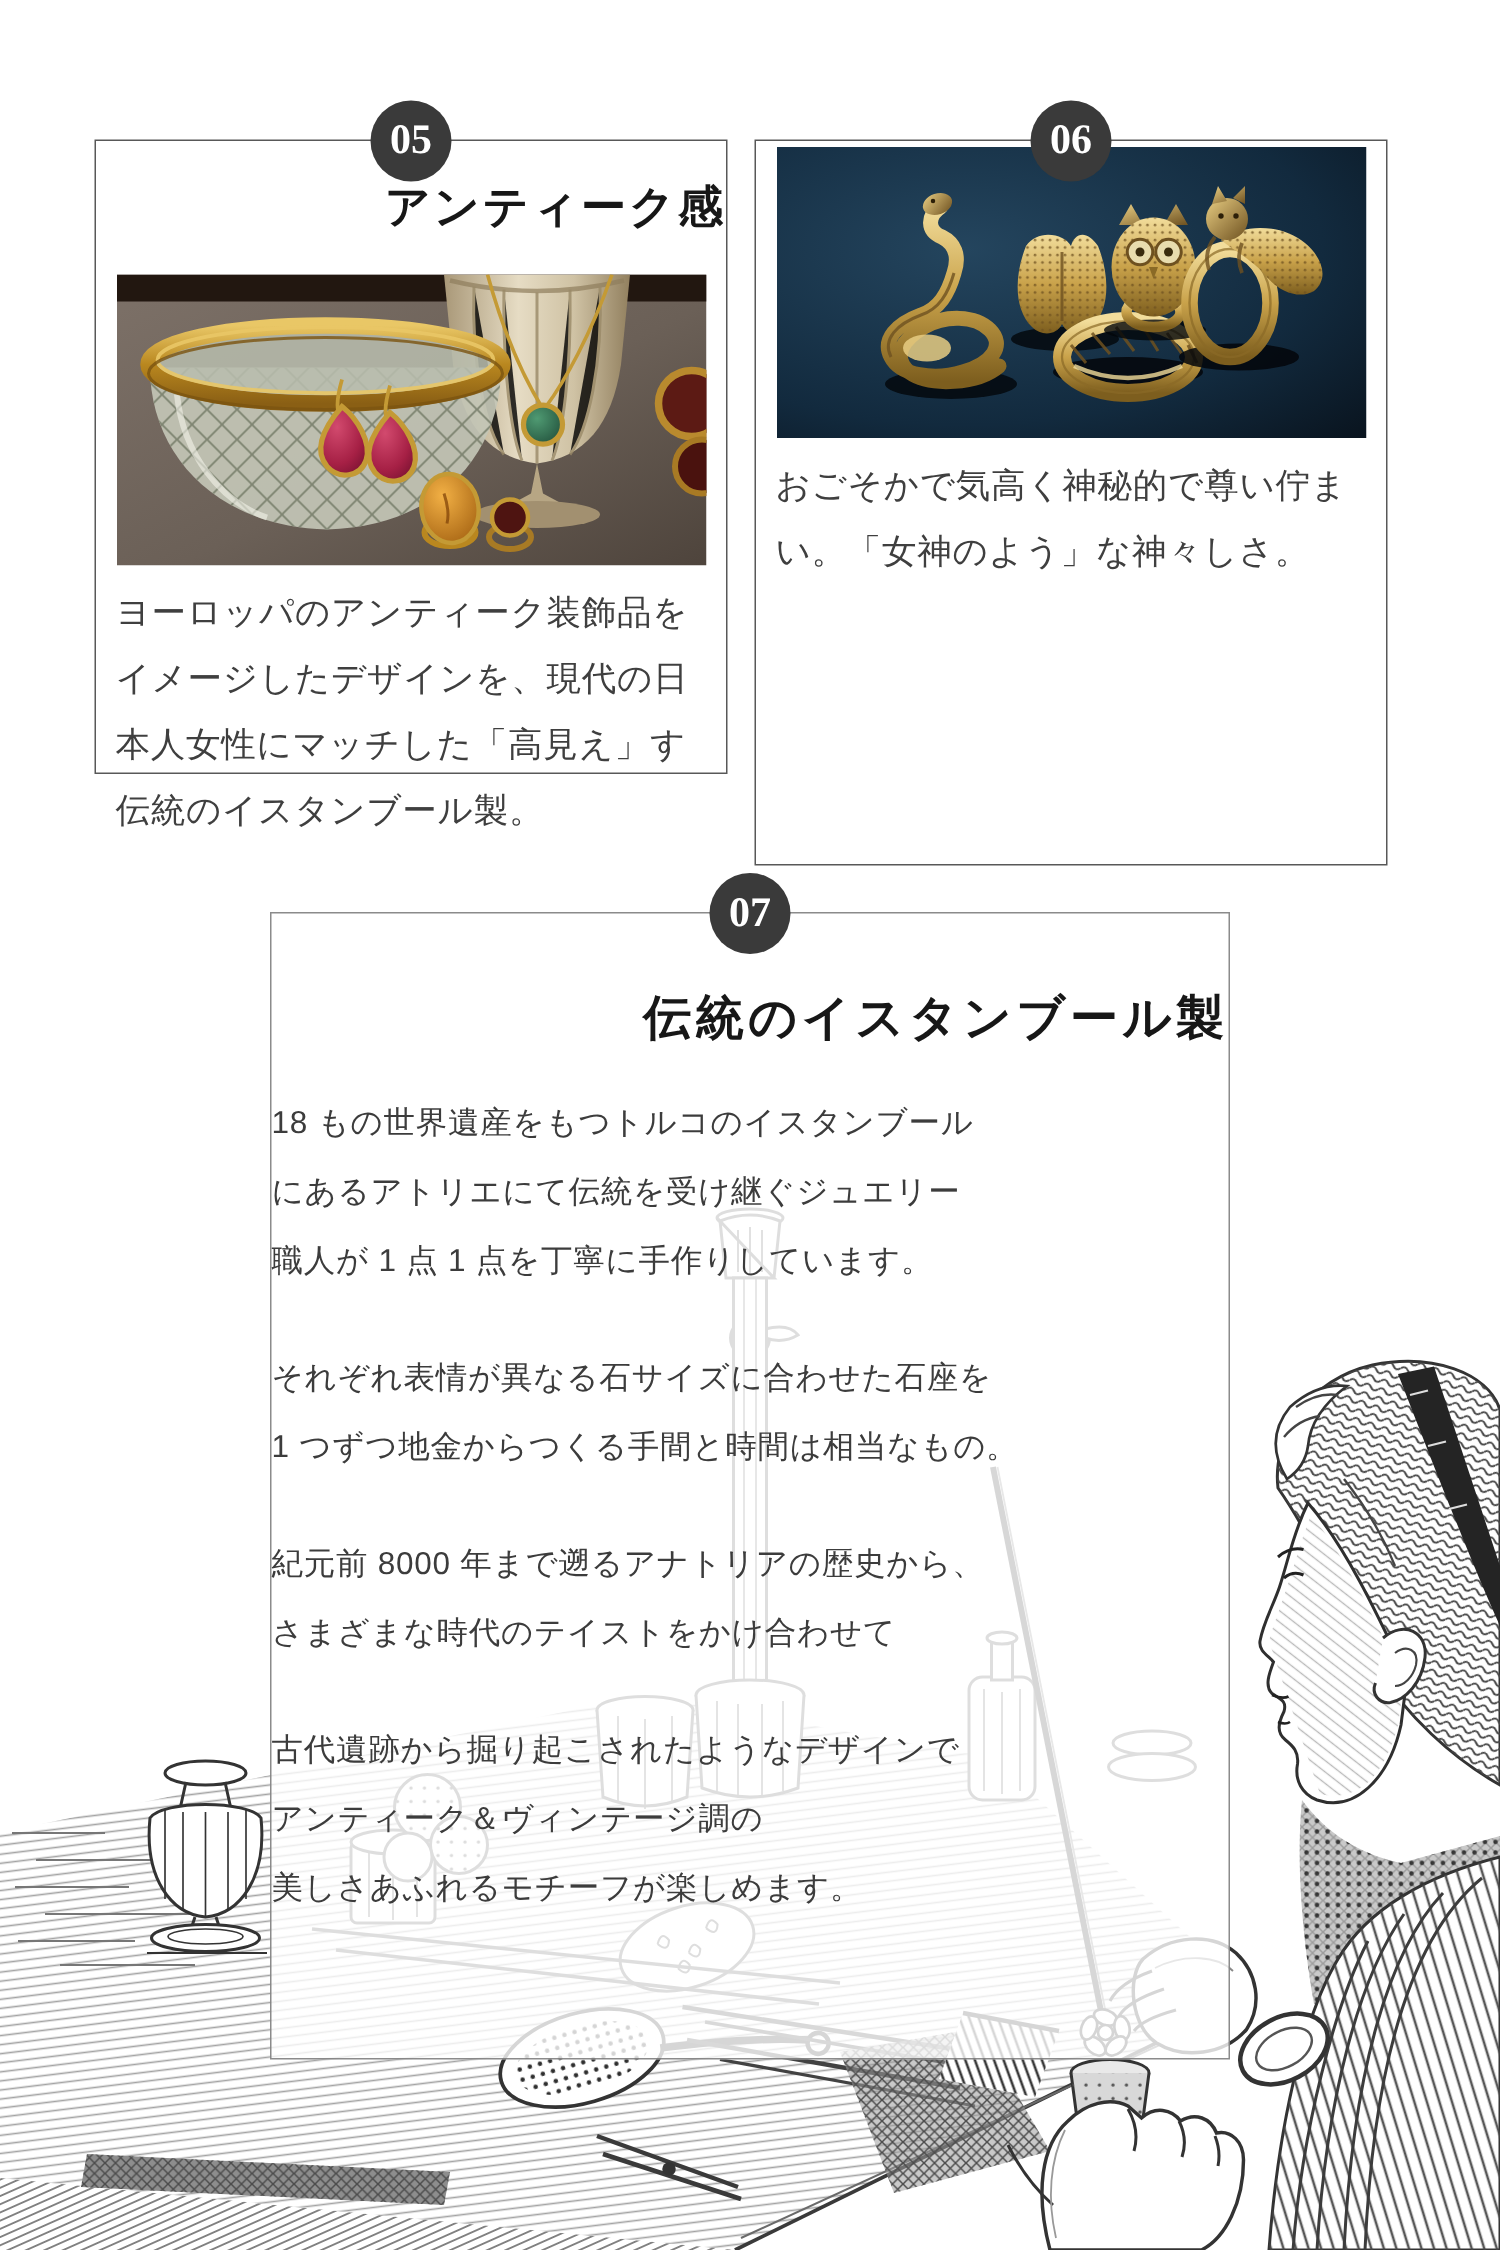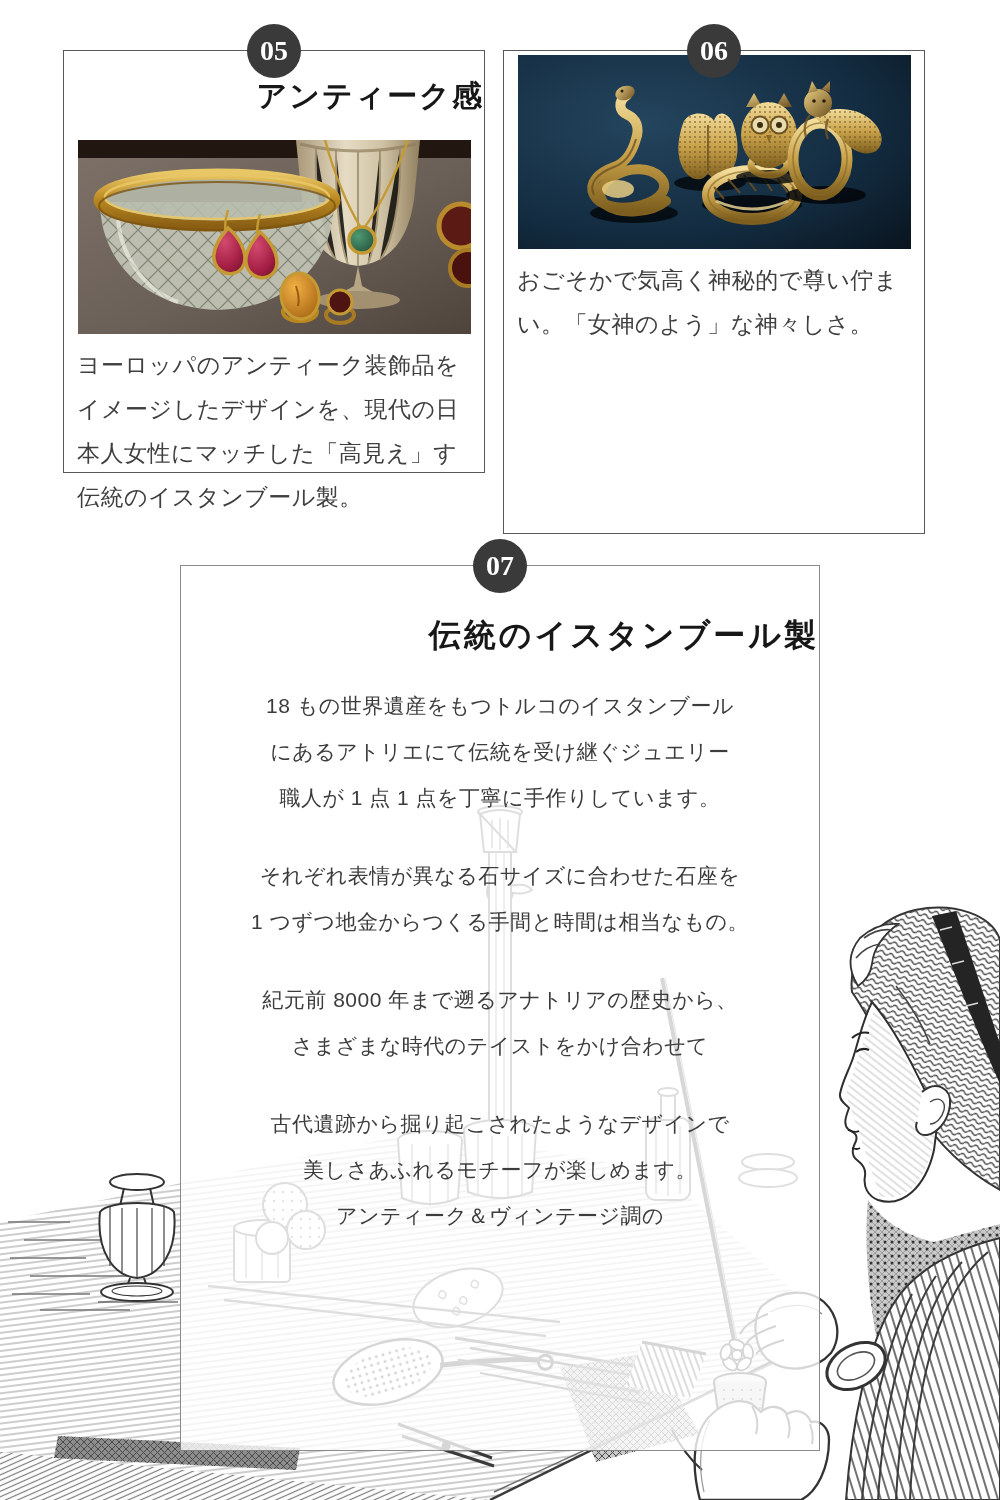--- a/index.html
+++ b/index.html
@@ -1,34 +1,34 @@
 <!DOCTYPE html>
 <html><head>
 <meta charset="utf-8">
 <style>
   html,body{margin:0;padding:0;background:#fff;}
   .page{position:relative;width:1000px;height:1500px;background:#fff;overflow:hidden;
         font-family:"Liberation Sans","DejaVu Sans",sans-serif;}
   .bg-art{position:absolute;left:0;top:0;width:1000px;height:1500px;z-index:0;}
-  .card{position:absolute;background:#fff;border:1px solid #585858;z-index:2;box-sizing:border-box;}
+  .card{position:absolute;background:#fff;border:1px solid #585858;z-index:2;box-sizing:border-box;margin-top:43px;}
   #card05{left:63px;top:50px;width:422px;height:423px;}
   #card06{left:503px;top:50px;width:422px;height:484px;}
-  #card07{left:180px;top:565px;width:640px;height:886px;background:rgba(255,255,255,0.80);
+  #card07{left:180px;top:565px;width:640px;height:765px;background:rgba(255,255,255,0.80);
           border:1px solid rgba(100,100,100,0.75);}
   .badge{position:absolute;top:-27px;left:50%;transform:translateX(-50%);
          width:54px;height:54px;border-radius:50%;background:#3a3a3a;color:#fff;
          font-family:"Liberation Serif","DejaVu Serif",serif;font-weight:700;font-size:28px;
          display:flex;align-items:center;justify-content:center;z-index:3;}
   .card-title{margin-top:26px;text-align:right;font-family:"Liberation Serif","DejaVu Serif",serif;
          font-weight:700;font-size:30px;letter-spacing:2px;color:#171717;line-height:38px;}
   .card-photo{display:block;margin:4px auto 0;width:393px;height:194px;}
   .card-body{margin:10px 13px 0;font-size:23px;line-height:44px;color:#3f3f3f;letter-spacing:0.5px;}
   .card-body span{display:block;font-family:Liberation Serif, serif;}
   #card07 .card-title{margin-top:48px;font-size:32px;letter-spacing:3px;line-height:42px;}
-  .p7{margin:24px 0 0;text-align:center;font-size:21px;line-height:46px;color:#3c3c3c;letter-spacing:0.5px;}
+  .p7{margin:24px 0 0;text-align:left;font-size:21px;line-height:46px;color:#3c3c3c;letter-spacing:0.5px;}
   .p7 + .p7{margin-top:32px;}
   .p7 span{display:block;}
 </style>
 </head>
 <body>
 
 <div class="page">
 
   <svg class="bg-art" viewBox="0 0 1000 1500" aria-hidden="true">
     <defs>
@@ -419,18 +419,18 @@
     <p class="p7">
       <span>それぞれ表情が異なる石サイズに合わせた石座を</span>
       <span>1 つずつ地金からつくる手間と時間は相当なもの。</span>
     </p>
     <p class="p7">
       <span>紀元前 8000 年まで遡るアナトリアの歴史から、</span>
       <span>さまざまな時代のテイストをかけ合わせて</span>
     </p>
     <p class="p7">
       <span>古代遺跡から掘り起こされたようなデザインで</span>
+      <span>アンティーク＆ヴィンテージ調の</span>
       <span>美しさあふれるモチーフが楽しめます。</span>
-      <span>アンティーク＆ヴィンテージ調の</span>
     </p>
   </section>
 
 </div>
 
 </body></html>

